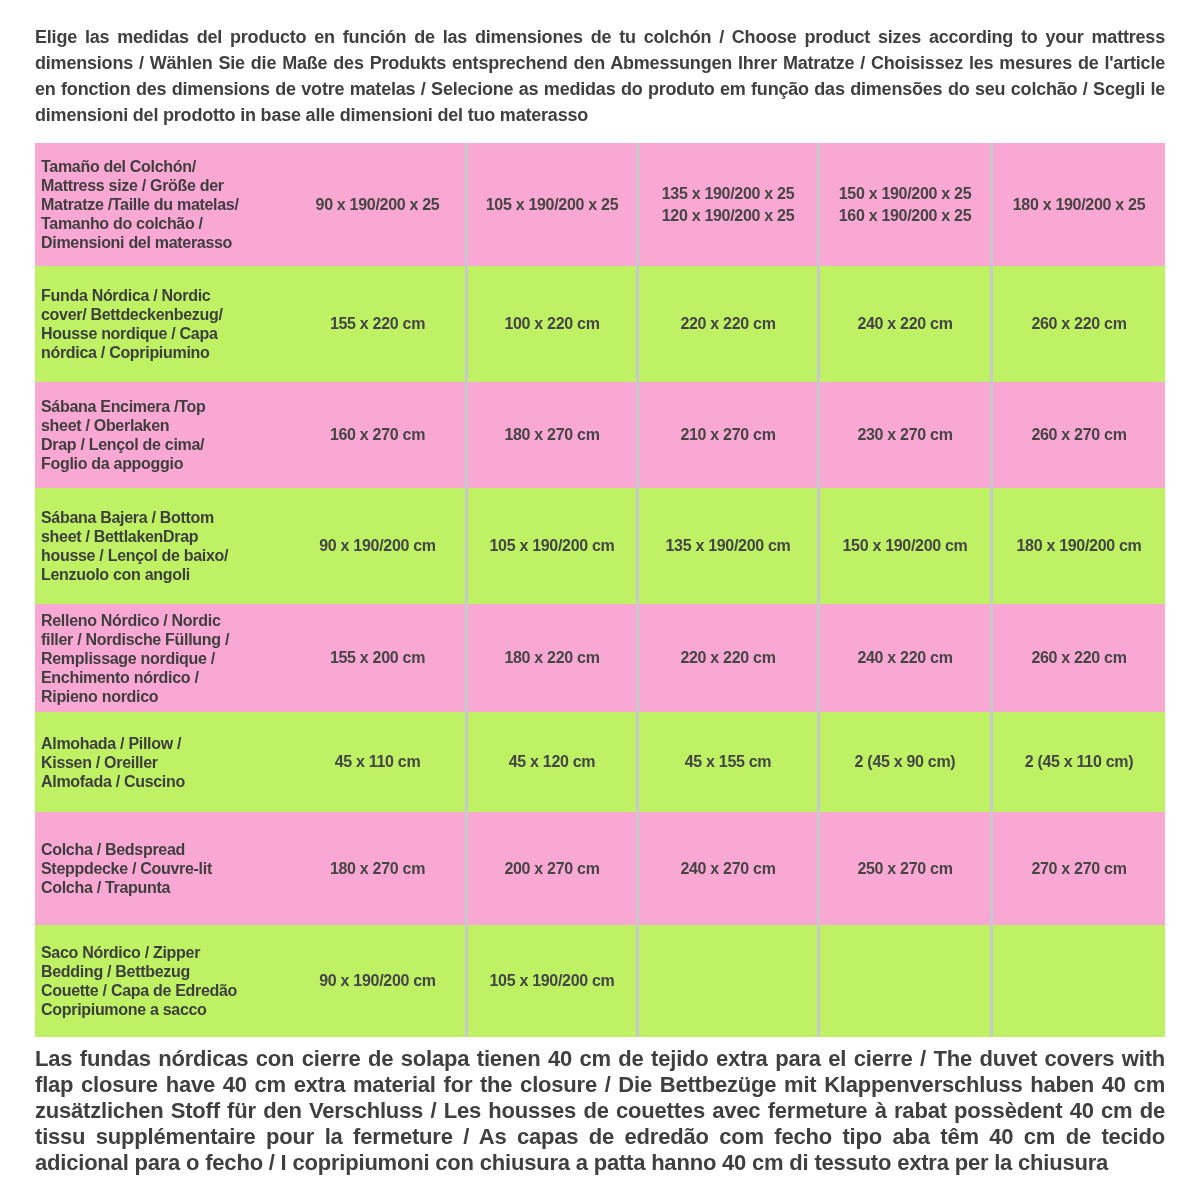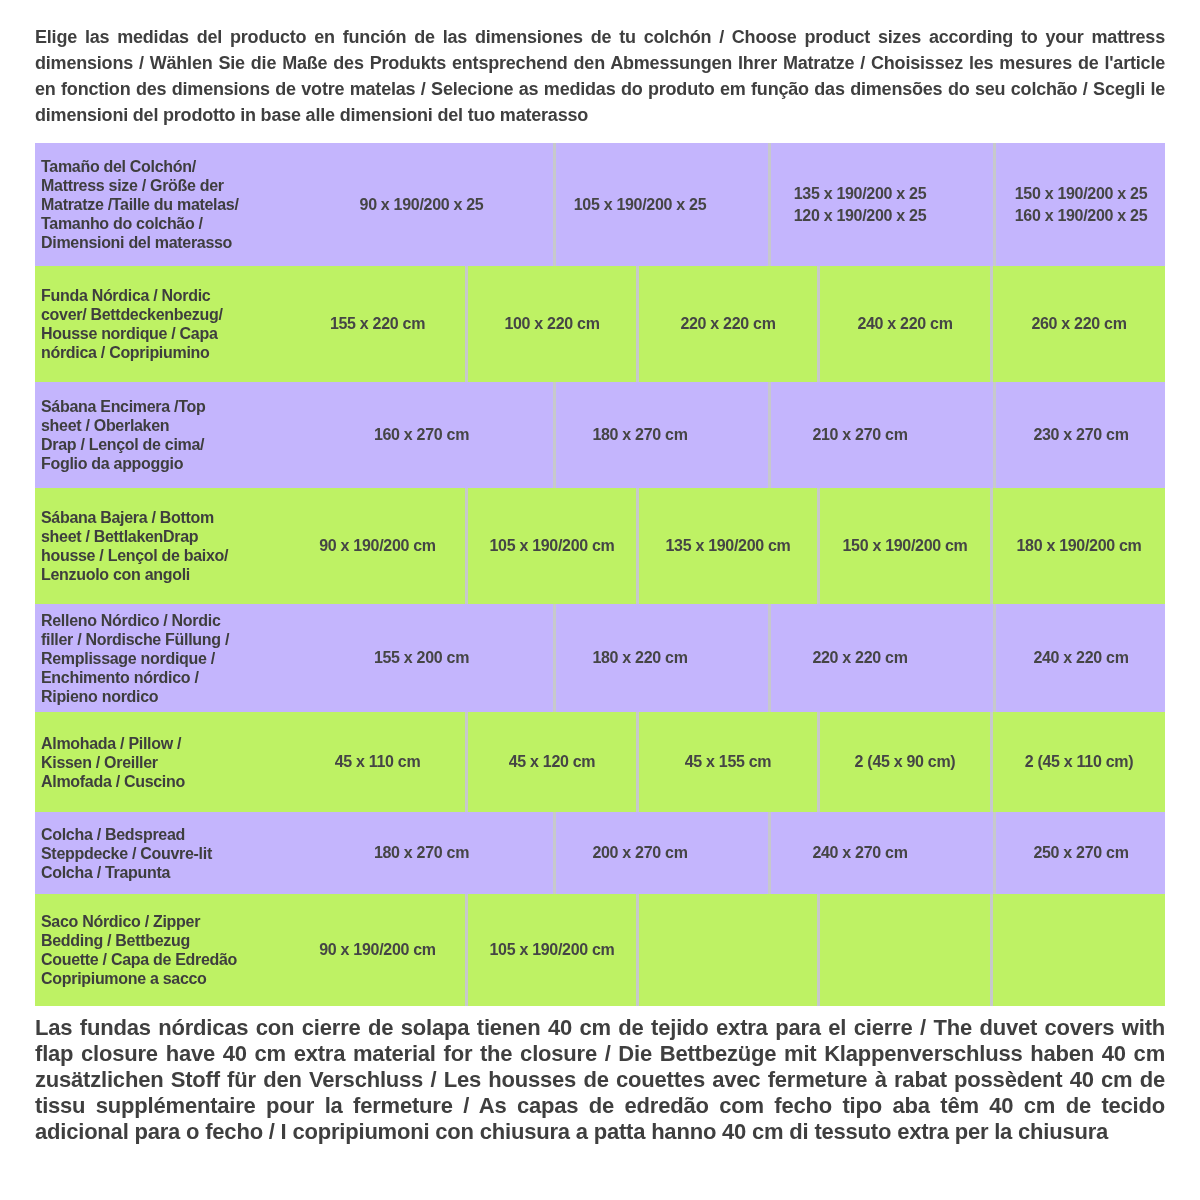--- a/index.html
+++ b/index.html
@@ -9,29 +9,29 @@
     height:119px;overflow:hidden;margin:0;
     font-size:18px;line-height:26px;font-weight:bold;
     text-align:justify;letter-spacing:-0.2px;color:#3f3f3f;
   }
   .size-table{width:1130px;}
   .trow{
     display:grid;
     grid-template-columns:255px 175px 171px 181px 173px 175px;
     align-items:stretch;
   }
-  .trow.gray{background:#c4b5fd;gap:44px;}
+  .trow.gray{background:#f9a8d4;}
   .trow.white{background:#bef264;}
   .r1{height:123px;}
   .r2{height:116px;}
   .r3{height:106px;}
   .r4{height:116px;}
   .r5{height:108px;}
   .r6{height:100px;}
-  .r7{height:82px;}
+  .r7{height:113px;}
   .r8{height:112px;}
   .cell{
     display:flex;align-items:center;box-sizing:border-box;
     font-weight:bold;white-space:pre-line;
   }
   .cell:nth-child(n+3){border-left:3px solid #c7c9cb;}
   .cell.label{
     justify-content:flex-start;text-align:left;padding-left:6px;
     font-size:16px;line-height:19px;letter-spacing:-0.3px;color:#3e3e3e;
   }

